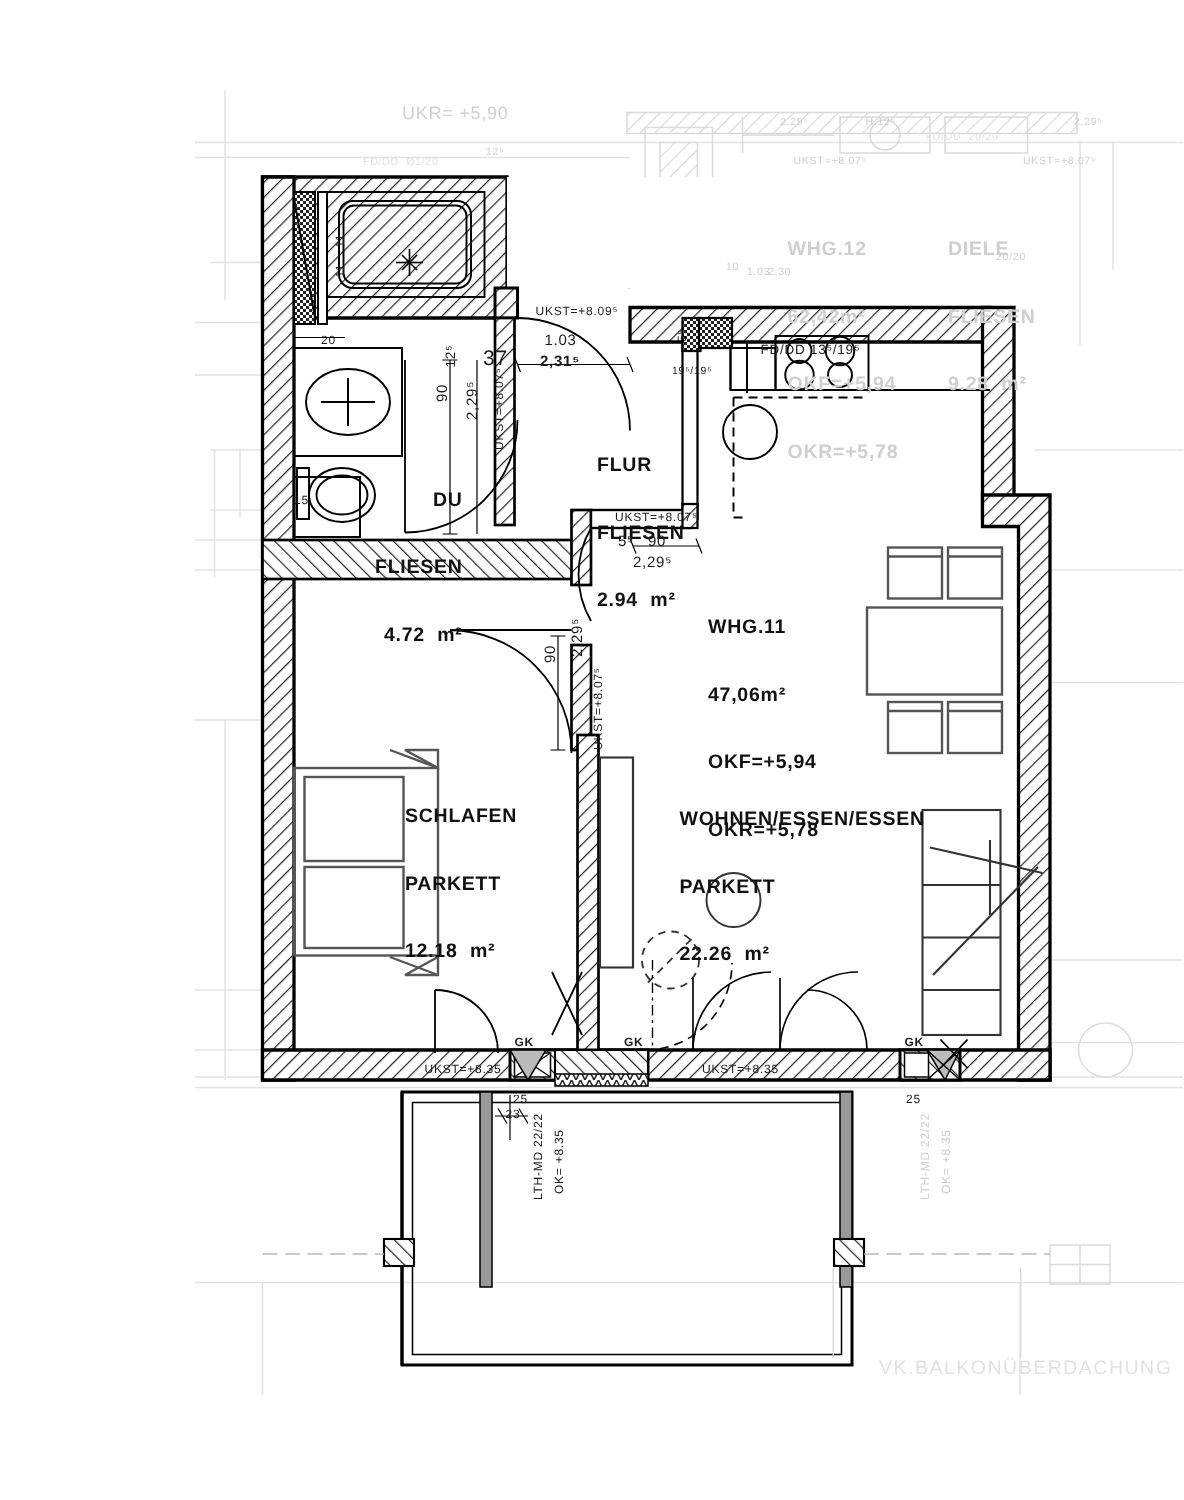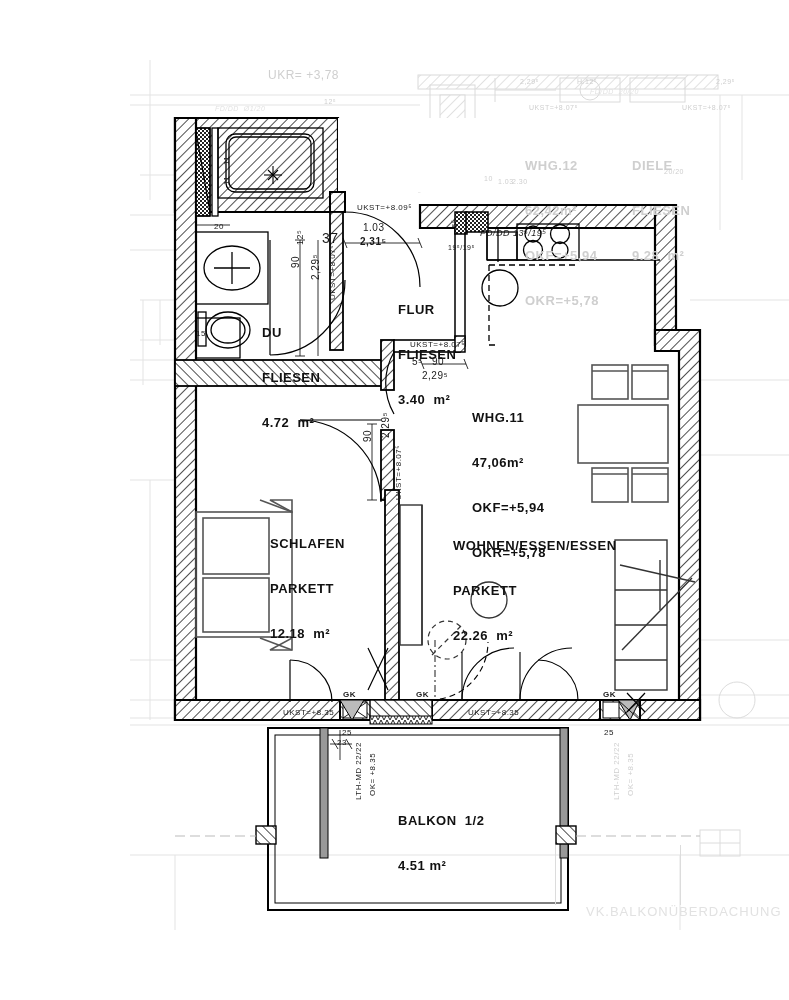--- a/index.html
+++ b/index.html
@@ -6,21 +6,21 @@
   body{width:789px;height:1000px;font-family:"Liberation Sans",sans-serif;}
   #plan{position:relative;width:789px;height:1000px;overflow:hidden;background:#fff;}
   svg{position:absolute;left:0;top:0;}
   .lbl{position:absolute;font-family:"Liberation Sans",sans-serif;color:#111;white-space:pre;letter-spacing:.5px;}
   .room{font-size:13px;line-height:15px;}
   .room b{font-weight:bold;display:block;}
   .dim{font-size:8px;color:#1a1a1a;white-space:nowrap;}
   .dim.v{transform-origin:0 0;transform:rotate(-90deg);}
   .ghost{color:#cfcfcf;}
   .ghost2{color:#e2e2e2;}
-  .ital{font-style:italic;}
+  .ital{margin-left:27px;}
   .tiny{font-size:7px;}
 </style>
 </head>
 <body>
 
 <div id="plan">
 
 <svg width="789" height="1000" viewBox="0 0 789 1000">
   <defs>
     <pattern id="hatchWall" patternUnits="userSpaceOnUse" width="7" height="7" patternTransform="rotate(45)">
@@ -287,69 +287,65 @@
     <path d="M420 359 L424 369 M464 359 L468 369"></path>
     <line x1="372" y1="424" x2="372" y2="500"></line>
     <path d="M367 424 L377 424 M367 500 L377 500"></path>
     <line x1="196" y1="225" x2="230" y2="225"></line>
     <line x1="196" y1="302" x2="196" y2="302"></line>
     <line x1="340" y1="730" x2="340" y2="760"></line>
     <path d="M330 744 L352 744 M332 739 L338 749 M346 739 L352 749"></path>
   </g>
 </svg>
 
-<div class="lbl room" style="left:262px;top:295px;">
+<div class="lbl room" style="left:250px;top:295px;text-align:right;">
   <b>DU</b>
   <b>FLIESEN</b>
   <b>4.72  m²</b>
 </div>
 
 <div class="lbl room" style="left:398px;top:272px;">
   <b>FLUR</b>
   <b>FLIESEN</b>
-  <b>3.40  m²</b>
+  <b>2.94  m²</b>
 </div>
 
 <div class="lbl room" style="left:270px;top:506px;">
   <b>SCHLAFEN</b>
   <b>PARKETT</b>
   <b>12.18  m²</b>
 </div>
 
 <div class="lbl room" style="left:453px;top:508px;">
   <b>WOHNEN/ESSEN/ESSEN</b>
   <b>PARKETT</b>
   <b>22.26  m²</b>
 </div>
 
-<div class="lbl room" style="left:398px;top:783px;">
-  <b>BALKON  1/2</b>
-  <b>4.51 m²</b>
-</div>
 
 <div class="lbl room" style="left:472px;top:380px;">
   <b>WHG.11</b>
   <b>47,06m²</b>
   <b>OKF=+5,94</b>
   <b>OKR=+5,78</b>
 </div>
 
 <div class="lbl room ghost" style="left:525px;top:128px;">
   <b>WHG.12</b>
   <b>62,42m²</b>
   <b>OKF=+5,94</b>
   <b>OKR=+5,78</b>
 </div>
 <div class="lbl room ghost" style="left:632px;top:128px;">
   <b>DIELE</b>
   <b>FLIESEN</b>
   <b>9.28  m²</b>
 </div>
 
-<div class="lbl ghost" style="left:268px;top:68px;font-size:12px;">UKR= +3,78</div>
+<div class="lbl ghost" style="left:268px;top:68px;font-size:12px;">UKR= +5,90</div>
 <div class="lbl ghost2 tiny ital" style="left:215px;top:105px;">FD/DD  Ø1/20</div>
 <div class="lbl ghost2 tiny ital" style="left:590px;top:88px;">FD/DD  20/20</div>
 <div class="lbl ghost tiny" style="left:520px;top:78px;">2,29⁵</div>
 <div class="lbl ghost tiny" style="left:716px;top:78px;">2,29⁵</div>
 <div class="lbl ghost tiny" style="left:577px;top:78px;">H.12⁵</div>
 <div class="lbl ghost tiny" style="left:529px;top:104px;">UKST=+8.07⁵</div>
 <div class="lbl ghost tiny" style="left:682px;top:104px;">UKST=+8.07⁵</div>
 <div class="lbl ghost tiny" style="left:324px;top:98px;">12⁵</div>
 <div class="lbl ghost tiny v" style="left:484px;top:175px;">10</div>
 <div class="lbl ghost tiny v" style="left:498px;top:178px;">1.03</div>

